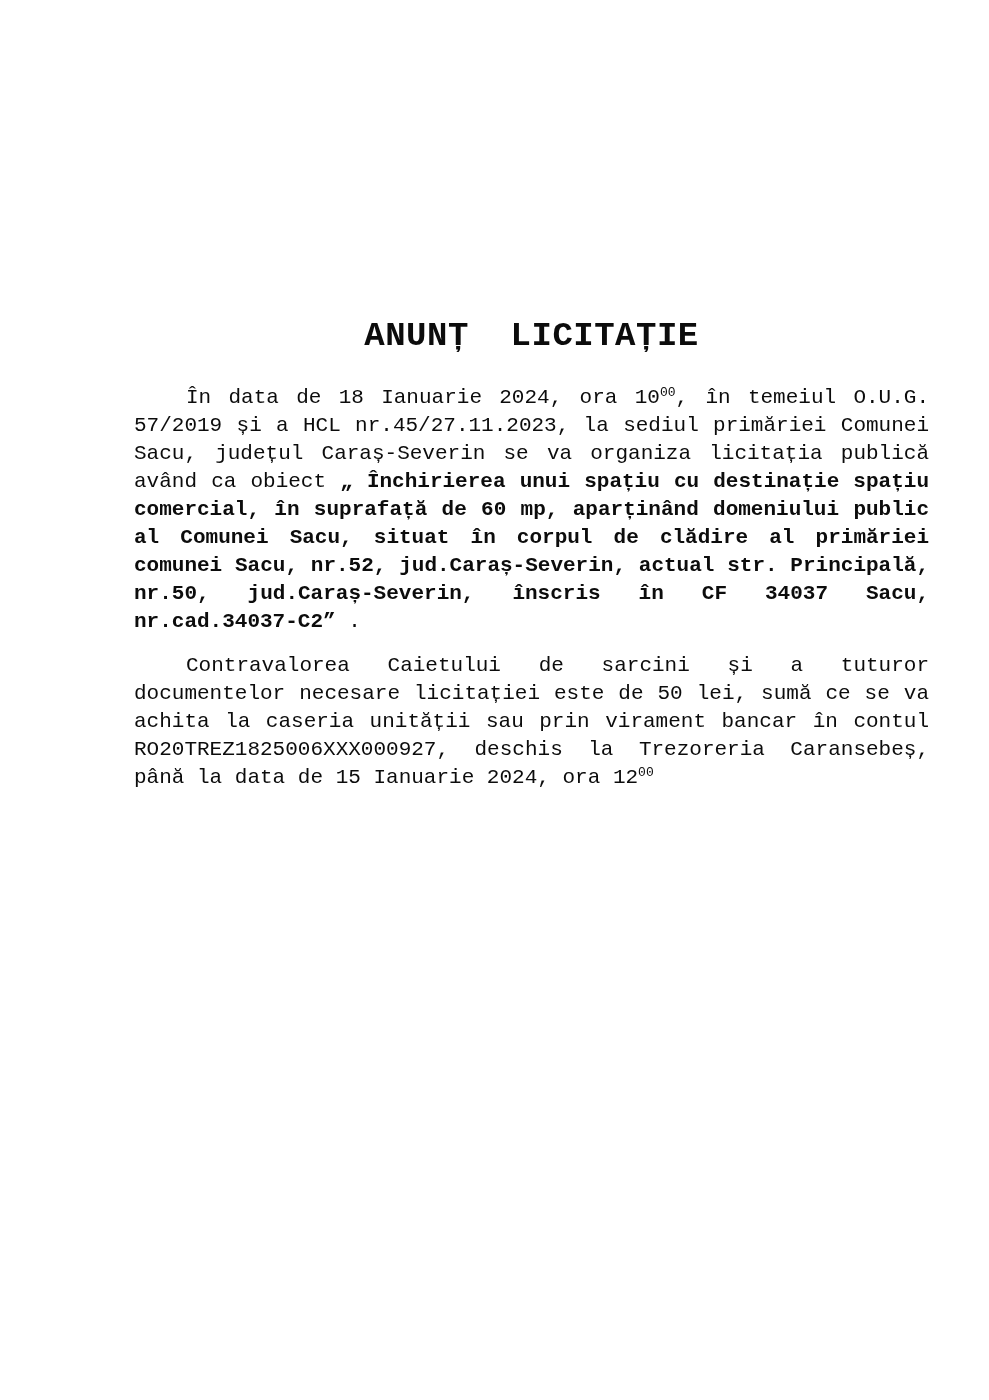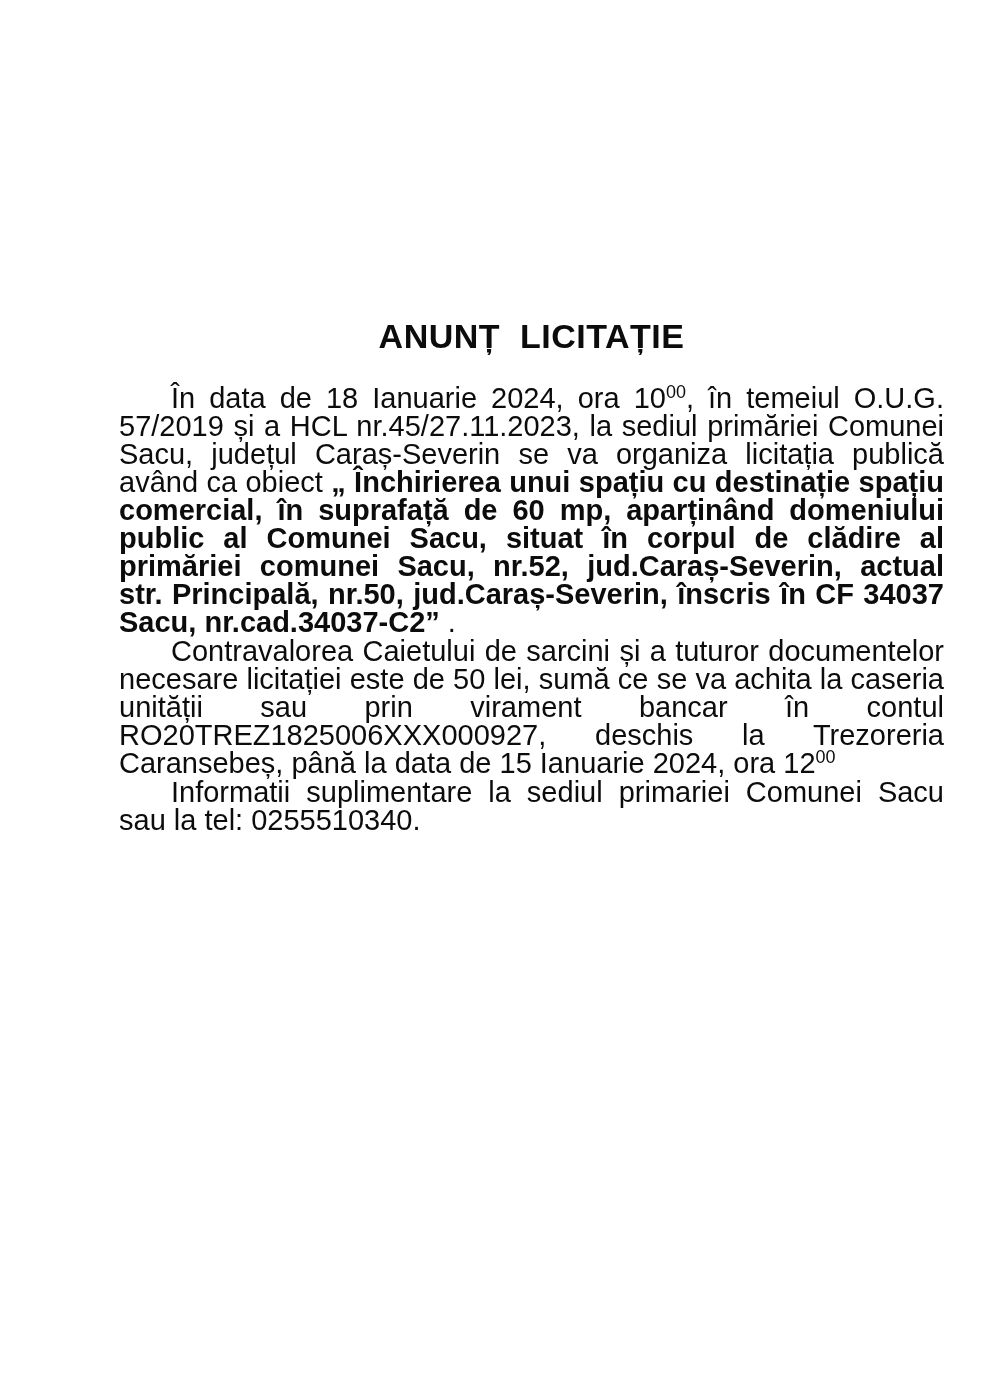--- a/index.html
+++ b/index.html
@@ -6,41 +6,41 @@
     margin: 0;
     padding: 0;
     background: #ffffff;
   }
   .page {
     position: relative;
     width: 989px;
     height: 984px;
     background: #ffffff;
     overflow: hidden;
-    font-family: Liberation Sans, sans-serif;
+    font-family: Liberation Mono, monospace;
     color: #0c0c0c;
   }
   .content {
     position: absolute;
     top: 316px;
     left: 118px;
     right: 44px;
   }
   .doc-title {
     font-size: 34px;
     line-height: 40px;
     font-weight: bold;
     text-align: center;
     letter-spacing: 0.5px;
     white-space: pre-wrap;
     margin: 0 0 28px 0;
   }
   .doc-body p {
-    margin: 1px;
-    font-size: 29px;
+    margin: 16px;
+    font-size: 21px;
     line-height: 28px;
     text-align: justify;
     text-indent: 52px;
   }
   .doc-body .seg-bold {
     font-weight: bold;
   }
   .doc-body sup.seg-sup {
     font-size: 0.62em;
     line-height: 0;
@@ -50,16 +50,15 @@
 </style>
 </head>
 <body>
 
 <div class="page">
   <div class="content">
     <h1 class="doc-title">ANUNȚ  LICITAȚIE</h1>
     <div class="doc-body">
         <p><span class="seg-normal">În data de 18 Ianuarie 2024, ora 10</span><sup class="seg-sup">00</sup><span class="seg-normal">, în temeiul O.U.G. 57/2019 și a HCL nr.45/27.11.2023, la sediul primăriei Comunei Sacu, județul Caraș-Severin se va organiza licitația publică având ca obiect </span><span class="seg-bold">„ Închirierea unui spațiu cu destinație spațiu comercial, în suprafață de 60 mp, aparținând domeniului public al Comunei Sacu, situat în corpul de clădire al primăriei comunei Sacu, nr.52, jud.Caraș-Severin, actual str. Principală, nr.50, jud.Caraș-Severin, înscris în CF 34037 Sacu, nr.cad.34037-C2”</span><span class="seg-normal"> .</span></p>
         <p><span class="seg-normal">Contravalorea Caietului de sarcini și a tuturor documentelor necesare licitației este de 50 lei, sumă ce se va achita la caseria unității sau prin virament bancar în contul RO20TREZ1825006XXX000927, deschis la Trezoreria Caransebeș, până la data de 15 Ianuarie 2024, ora 12</span><sup class="seg-sup">00</sup></p>
-        <p><span class="seg-normal">Informatii suplimentare la sediul primariei Comunei Sacu sau la tel: 0255510340.</span></p>
       </div>
   </div>
 </div>
 
 </body></html>

